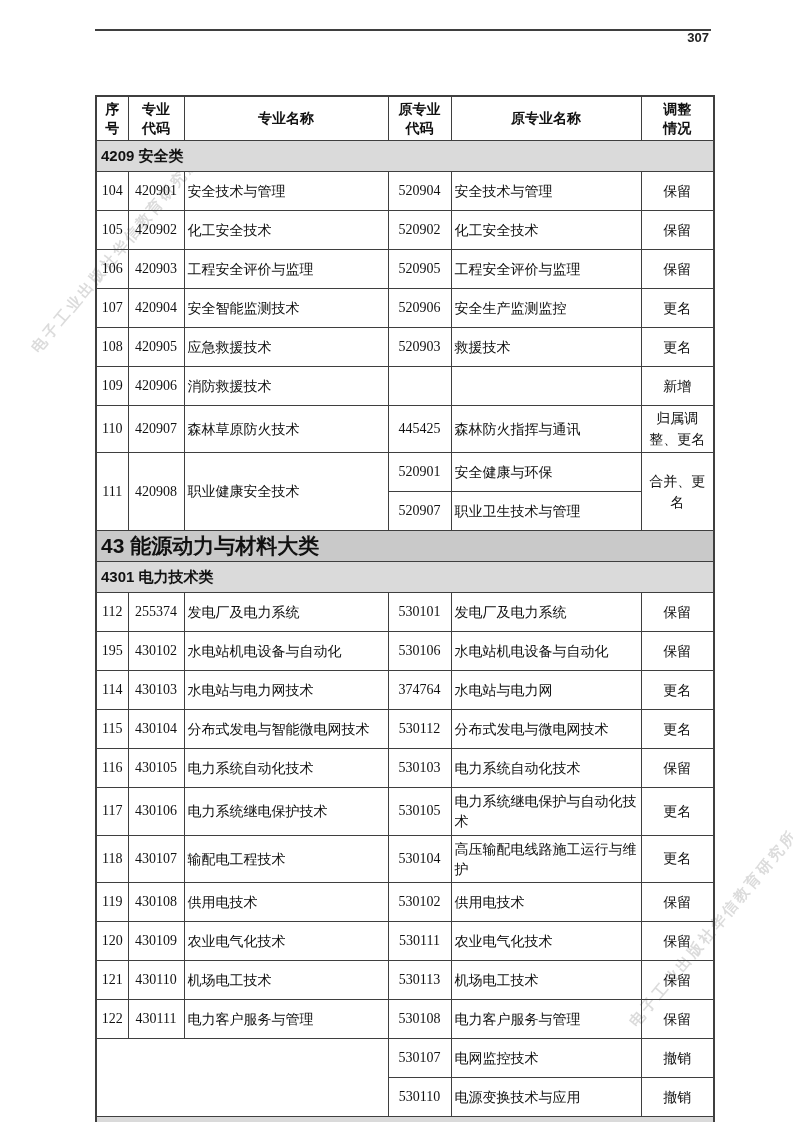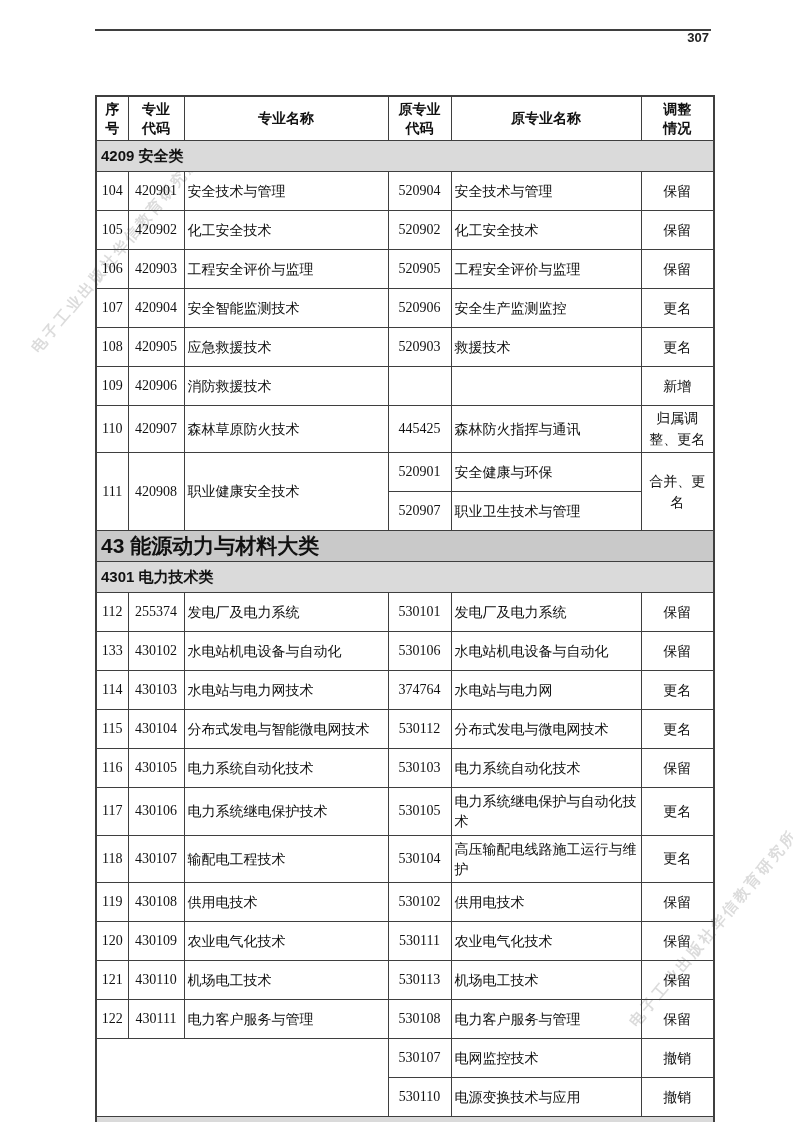--- a/index.html
+++ b/index.html
@@ -168,21 +168,21 @@
         </tr>
         <tr class="data">
           <td class="c">112</td>
           <td class="c">255374</td>
           <td class="name">发电厂及电力系统</td>
           <td class="c">530101</td>
           <td class="name">发电厂及电力系统</td>
           <td class="status">保留</td>
         </tr>
         <tr class="data">
-          <td class="c">133</td>
+          <td class="c">195</td>
           <td class="c">430102</td>
           <td class="name">水电站机电设备与自动化</td>
           <td class="c">530106</td>
           <td class="name">水电站机电设备与自动化</td>
           <td class="status">保留</td>
         </tr>
         <tr class="data">
           <td class="c">114</td>
           <td class="c">430103</td>
           <td class="name">水电站与电力网技术</td>

